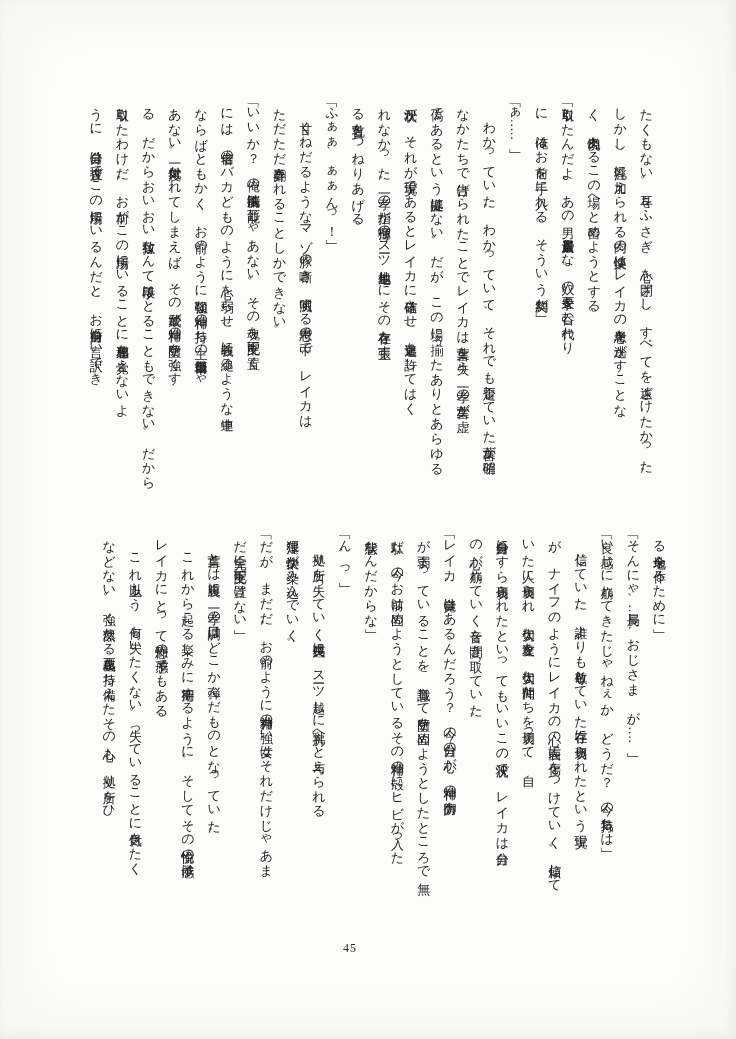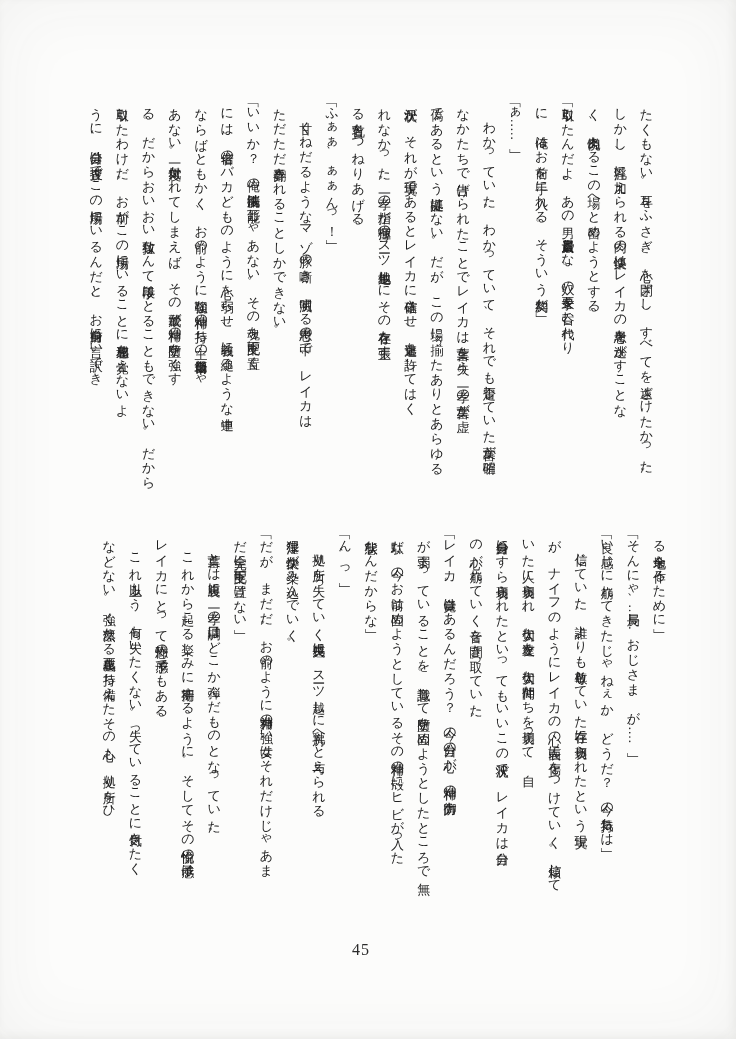--- a/index.html
+++ b/index.html
@@ -41,24 +41,24 @@
     height: 100%;
     line-height: 26.2px;
     white-space: nowrap;
   }
   .vline.indent {
     text-indent: 13px;
   }
   .page-number {
     position: absolute;
     top: 941px;
-    left: 336px;
+    left: 325px;
     width: 50px;
     text-align: center;
-    font-size: 16px;
+    font-size: 12px;
     letter-spacing: 1px;
     color: #2a2a2a;
     font-family: "Liberation Serif", "DejaVu Serif", serif;
   }
 </style>
 </head>
 <body>
 
 <div class="page">
 

